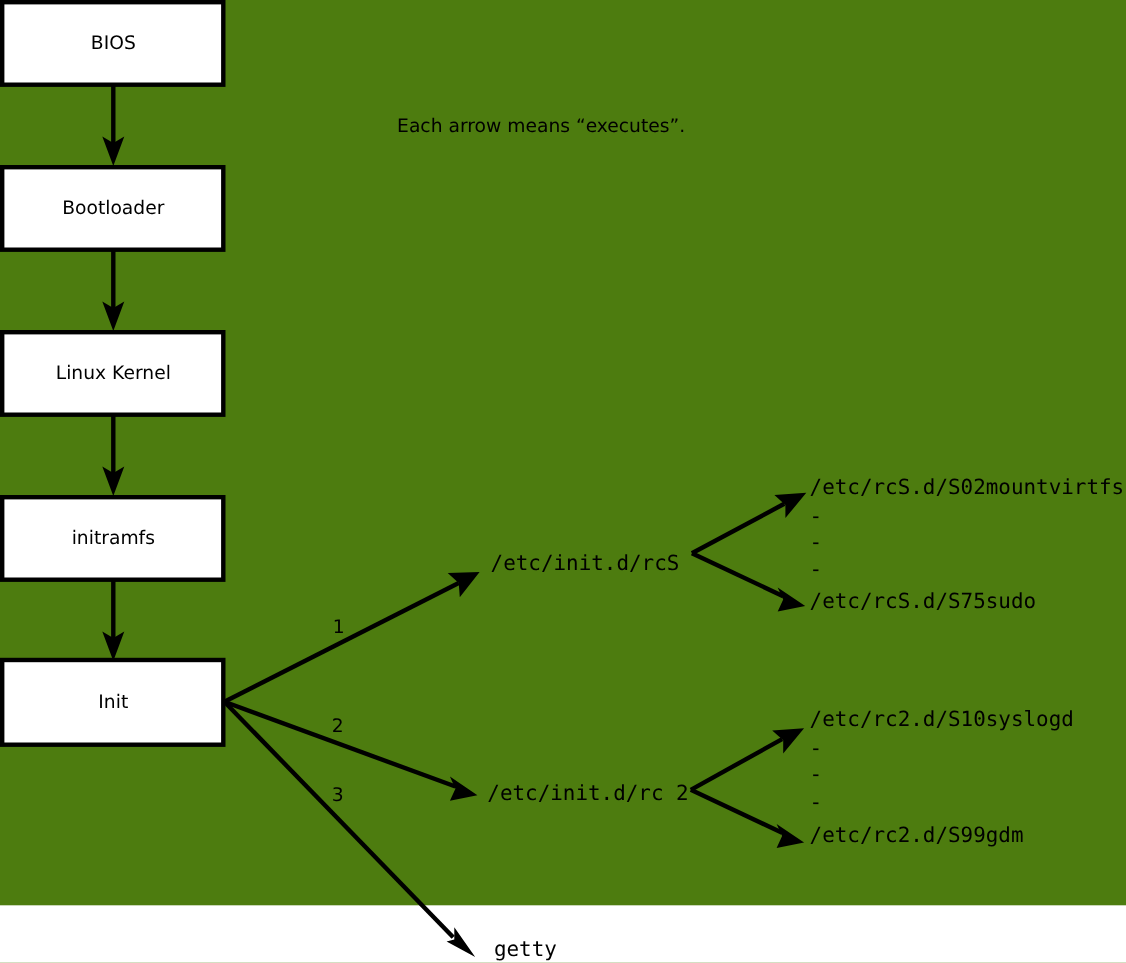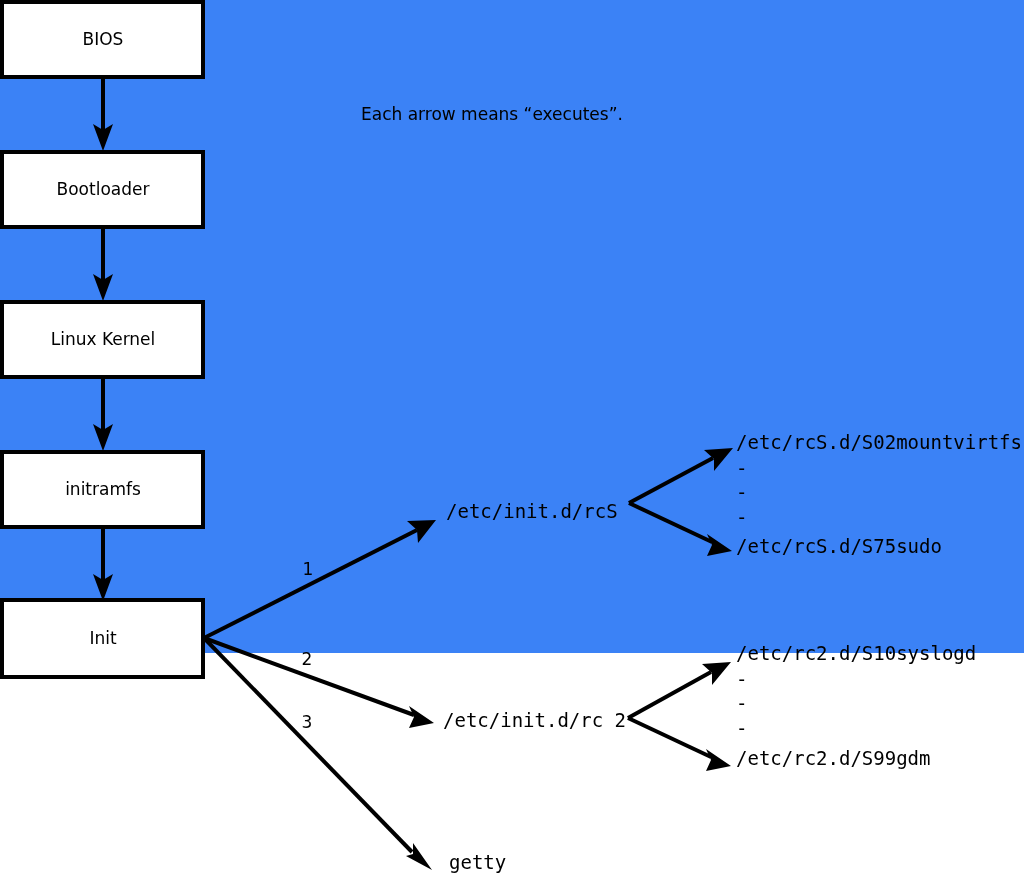--- a/index.html
+++ b/index.html
@@ -10,22 +10,22 @@
   }
   body {
     width: 1024px;
     height: 875px;
     font-family: "Liberation Sans", sans-serif;
     overflow: hidden;
   }
   #diagram-root {
     position: relative;
     width: 1024px;
-    height: 653px;
-    background: #3b82f6;
+    height: 823px;
+    background: #4d7c0f;
   }
   svg#boot-diagram {
     display: block;
     width: 1024px;
     height: 875px;
   }
   .box-rect {
     fill: #ffffff;
     stroke: #000000;
     stroke-width: 4;

